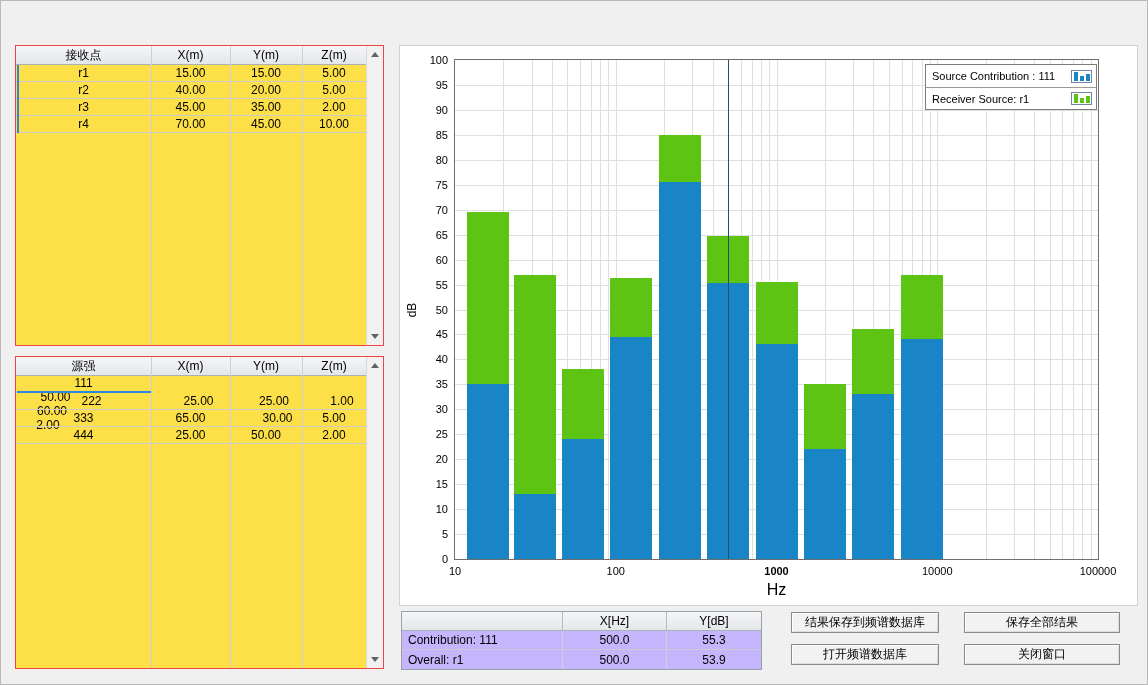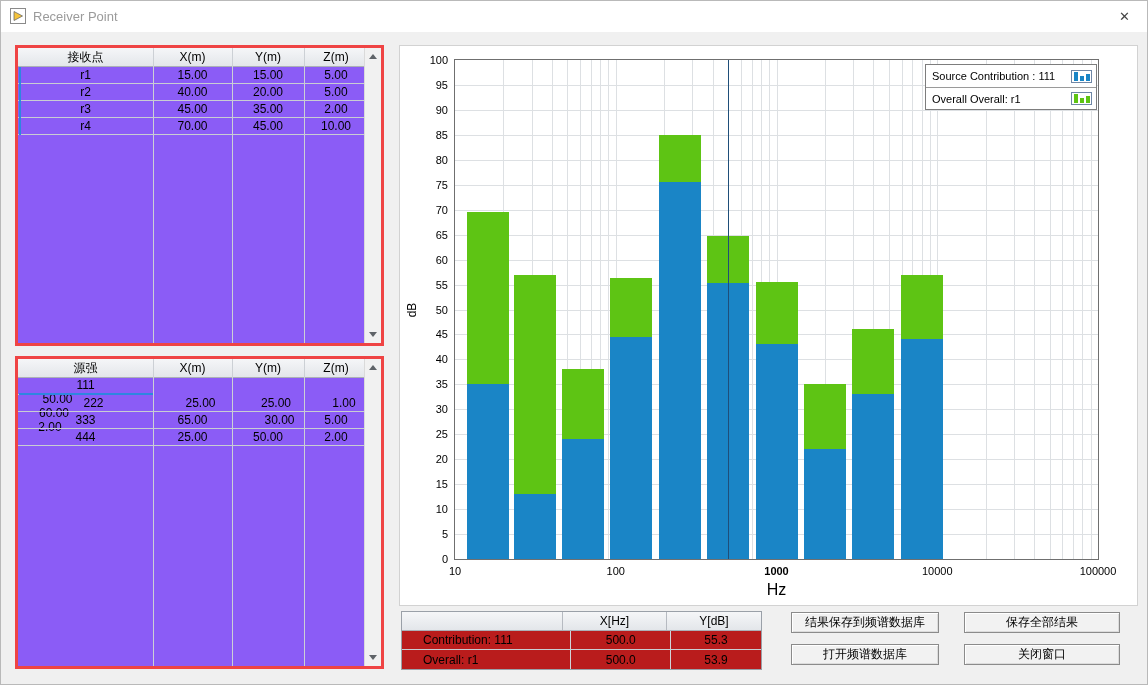--- a/index.html
+++ b/index.html
@@ -10,21 +10,21 @@
 
   
   .titlebar { position:absolute; top:0; left:0; right:0; height:31px; background:#fff; }
   .app-icon { position:absolute; left:9px; top:7px; width:16px; height:16px; }
   .title-text { position:absolute; left:32px; top:8px; font-size:13px; color:#9b9b9b; }
   .close-btn { position:absolute; right:0; top:0; width:45px; height:31px; display:flex; align-items:center; justify-content:center; font-size:13px; color:#444; cursor:default; }
 
   .client { position:absolute; top:32px; left:0; right:0; bottom:0; background:#f0f0f0; }
 
   
-  .lv-table { position:absolute; background:#8b5cf6; border:3px solid #ef4444; overflow:hidden; }
+  .lv-table { position:absolute; background:#fde047; border:1px solid #ef4444; overflow:hidden; }
   .vline { position:absolute; top:0; bottom:0; width:1px; background:#ccd0d5; z-index:2; }
   .lv-head { position:absolute; top:0; left:0; height:19px; display:flex; background:linear-gradient(#f5f6f8,#e3e6ea); border-bottom:1px solid #abb0b7; z-index:1; }
   .lv-head .hc { display:flex; align-items:center; justify-content:center; font-size:12px; }
   .lv-row { position:absolute; left:0; display:flex; height:17px; border-bottom:1px solid #c9cdd2; z-index:3; }
   .lv-row .tc { display:flex; align-items:center; justify-content:center; font-size:12px; }
   .sel-vline { position:absolute; left:1px; top:19px; width:2px; background:#2e86e0; z-index:5; }
   .sel-underline { position:absolute; left:1px; height:2px; background:#2e86e0; z-index:5; }
 
   .lv-scroll { position:absolute; top:0; right:0; bottom:0; width:17px; background:#f1f1f1; border-left:1px solid #dadada; z-index:6; }
   .sb-btn { position:absolute; left:0; width:100%; height:17px; display:flex; align-items:center; justify-content:center; }
@@ -51,45 +51,33 @@
   .legend-row + .legend-row { border-top:1px solid #9a9a9a; }
   .legend-name { flex:1; white-space:nowrap; overflow:hidden; }
   .mini { width:21px; height:13px; border:1px solid #6f87a6; background:#fff; display:flex; align-items:flex-end; justify-content:center; gap:2px; padding:1px 1px; }
   .mini .mb { width:4px; }
 
   
   #readout-table { position:absolute; left:400px; top:578px; width:361px; height:59px; background:#fff; border:1px solid #9aa0a8; }
   .ro-head { display:flex; height:19px; background:linear-gradient(#f5f6f8,#e3e6ea); border-bottom:1px solid #abb0b7; }
   .ro-head .hc { display:flex; align-items:center; justify-content:center; font-size:12px; border-right:1px solid #b6bac1; }
   .ro-head .hc:last-child { border-right:none; }
-  .ro-row { display:flex; height:19px; border-bottom:1px solid #c9cdd2; background:#b91c1c;padding-left:15px; }
+  .ro-row { display:flex; height:19px; border-bottom:1px solid #c9cdd2; background:#c4b5fd; }
   .ro-row:last-child { border-bottom:none; }
   .ro-row .tc { display:flex; align-items:center; justify-content:center; font-size:12px; border-right:1px solid #cfd3d8; }
   .ro-row .tc:last-child { border-right:none; }
   .ro-row .tc.left { justify-content:flex-start; padding-left:6px; }
 
   
   .btn { position:absolute; height:21px; background:#f2f2f2; border:1px solid #8b8b8b; box-shadow:inset 1px 1px 0 #ffffff, inset -1px -1px 0 #dcdcdc; font-size:12px; font-family:inherit; color:#000; text-align:center; line-height:19px; }
 </style>
 </head>
 <body>
 
 <div class="window">
-  <div class="titlebar">
-    <div class="app-icon">
-      <svg width="16" height="16" viewBox="0 0 16 16">
-        <rect x="0.5" y="0.5" width="15" height="15" fill="#ffffff" stroke="#8a8a8a"></rect>
-        <polygon points="4,3.5 12.5,8 4,12.5" fill="#f5c33b" stroke="#6b6b6b" stroke-width="0.8"></polygon>
-      </svg>
-    </div>
-    <span class="title-text">Receiver Point</span>
-    <div class="close-btn">
-      <span>✕</span>
-    </div>
-  </div>
 
   <div class="client">
 
     <div class="lv-table" id="receiver-table" style="left:14px; top:12px; width:369px; height:301px;">
         <div class="vline" style="left: 135px;"></div>
         <div class="vline" style="left: 214px;"></div>
         <div class="vline" style="left: 286px;"></div>
         <div class="lv-head">
           <div class="hc" style="width: 135px;">接收点</div>
           <div class="hc" style="width: 79px;">X(m)</div>
@@ -293,21 +281,21 @@
       <div id="legend">
           <div class="legend-row">
             <div class="legend-name">Source Contribution : 111</div>
             <div class="mini">
               <div class="mb" style="height: 9px; background: rgb(26, 133, 198);"></div>
               <div class="mb" style="height: 5px; background: rgb(26, 133, 198);"></div>
               <div class="mb" style="height: 7px; background: rgb(26, 133, 198);"></div>
             </div>
           </div>
           <div class="legend-row">
-            <div class="legend-name">Overall Overall: r1</div>
+            <div class="legend-name">Receiver Source: r1</div>
             <div class="mini">
               <div class="mb" style="height: 9px; background: rgb(94, 196, 20);"></div>
               <div class="mb" style="height: 5px; background: rgb(94, 196, 20);"></div>
               <div class="mb" style="height: 7px; background: rgb(94, 196, 20);"></div>
             </div>
           </div>
         </div>
     </div>
 
     <div id="readout-table">

